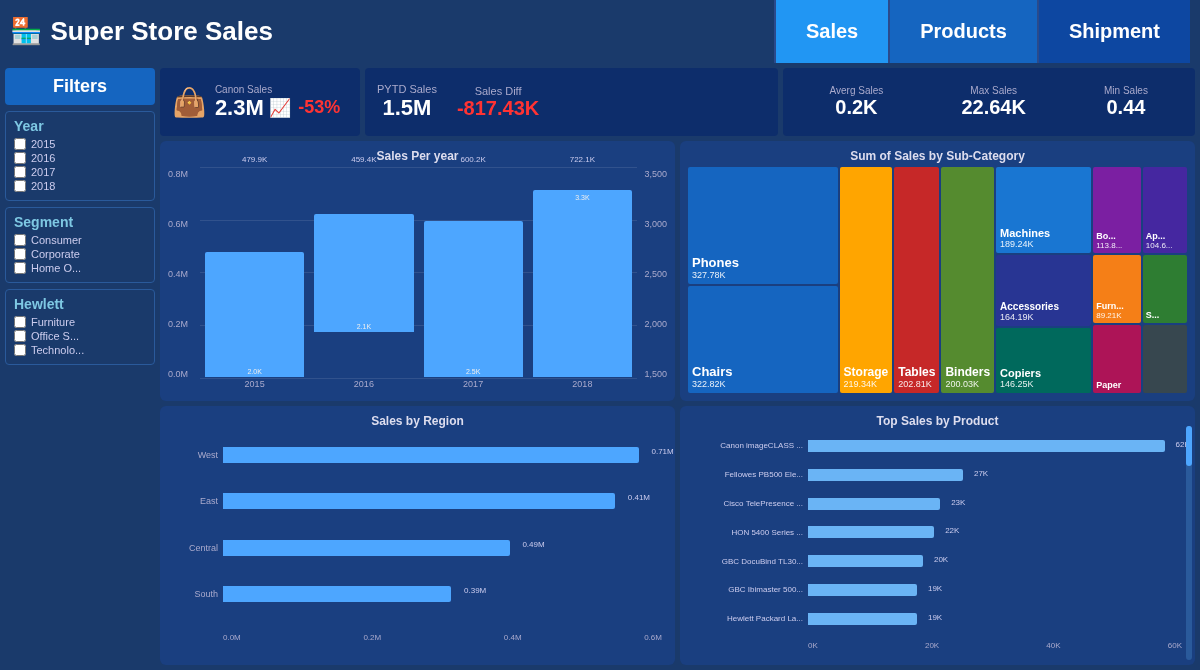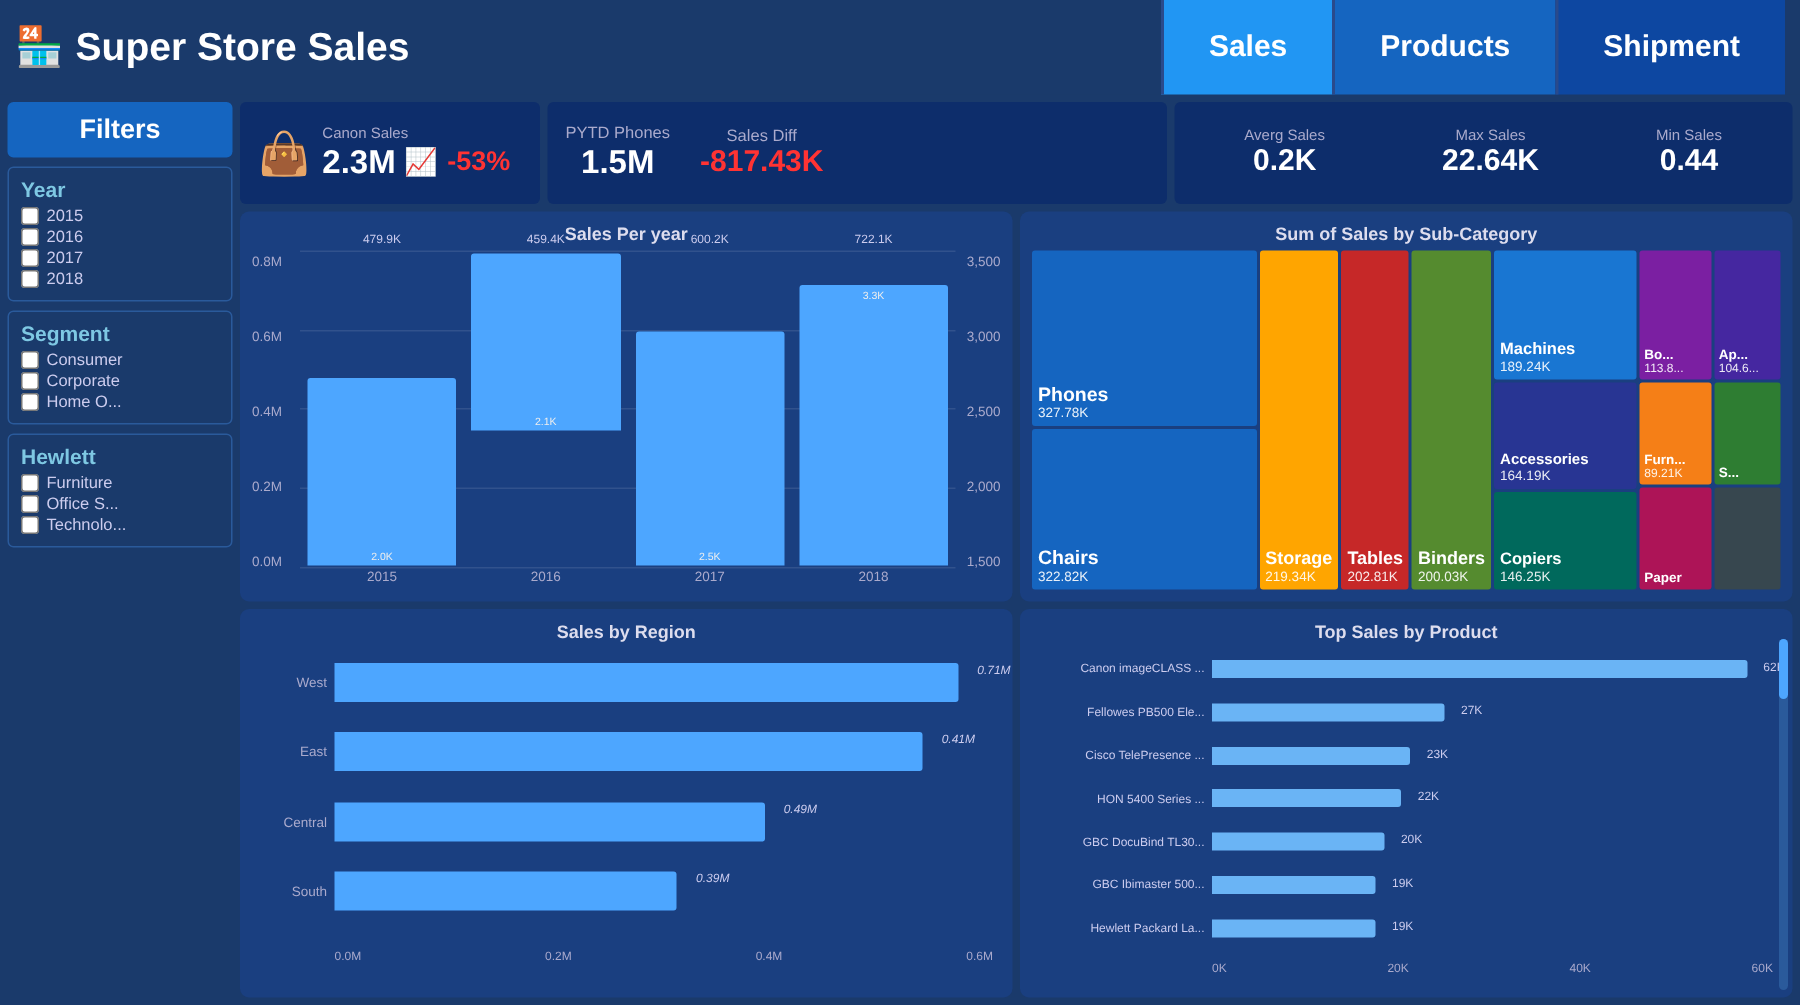--- a/index.html
+++ b/index.html
@@ -194,24 +194,23 @@
     }
     .region-label {
       width: 45px;
       font-size: 9px;
       color: #aac;
       text-align: right;
       flex-shrink: 0;
     }
     .region-bar-container {
       flex: 1;
-      height: 26px;
+      height: 16px;
       background: transparent;
       position: relative;
-      font-style: italic;
     }
     .region-bar {
       height: 100%;
       background: #4da6ff;
       border-radius: 0 2px 2px 0;
       position: relative;
     }
     .region-bar-value {
       position: absolute;
       right: -35px;
@@ -390,21 +389,21 @@
             <span class="kpi-value">2.3M</span>
             <span style="font-size:18px;">📈</span>
             <span class="kpi-diff" style="color: rgb(255, 51, 51);">-53%</span>
           </div>
         </div>
       </div>
 
       <div class="kpi-card pytd">
         <div class="pytd-group">
           <div class="pytd-item">
-            <div class="kpi-label">PYTD Phones</div>
+            <div class="kpi-label">PYTD Sales</div>
             <div class="kpi-value">1.5M</div>
           </div>
           <div class="pytd-item">
             <div class="kpi-label">Sales Diff</div>
             <div class="kpi-value negative" style="color: rgb(255, 51, 51); font-size: 20px;">-817.43K</div>
           </div>
         </div>
       </div>
 
       <div class="kpi-card avg-max-min">
@@ -450,21 +449,21 @@
                   <div style="border-top:1px solid rgba(255,255,255,0.1);width:100%;"></div>
                 </div>
 
                 <div style="flex:1;display:flex;flex-direction:column;align-items:center;justify-content:flex-end;height:100%;position:relative;">
                   <span style="position:absolute;top:-14px;font-size:8px;color:#cce;">479.9K</span>
                   <div style="background:#4da6ff;width:100%;height:60%;border-radius:2px 2px 0 0;position:relative;">
                     <span style="position:absolute;bottom:2px;left:50%;transform:translateX(-50%);font-size:7px;color:#eee;white-space:nowrap;">2.0K</span>
                   </div>
                 </div>
 
-                <div style="flex:1;display:flex;flex-direction:column;align-items:center;justify-content:flex-start;height:100%;position:relative;">
+                <div style="flex:1;display:flex;flex-direction:column;align-items:center;justify-content:center;height:100%;position:relative;">
                   <span style="position:absolute;top:-14px;font-size:8px;color:#cce;">459.4K</span>
                   <div style="background:#4da6ff;width:100%;height:57%;border-radius:2px 2px 0 0;position:relative;">
                     <span style="position:absolute;bottom:2px;left:50%;transform:translateX(-50%);font-size:7px;color:#eee;white-space:nowrap;">2.1K</span>
                   </div>
                 </div>
 
                 <div style="flex:1;display:flex;flex-direction:column;align-items:center;justify-content:flex-end;height:100%;position:relative;">
                   <span style="position:absolute;top:-14px;font-size:8px;color:#cce;">600.2K</span>
                   <div style="background:#4da6ff;width:100%;height:75%;border-radius:2px 2px 0 0;position:relative;">
                     <span style="position:absolute;bottom:2px;left:50%;transform:translateX(-50%);font-size:7px;color:#eee;white-space:nowrap;">2.5K</span>

